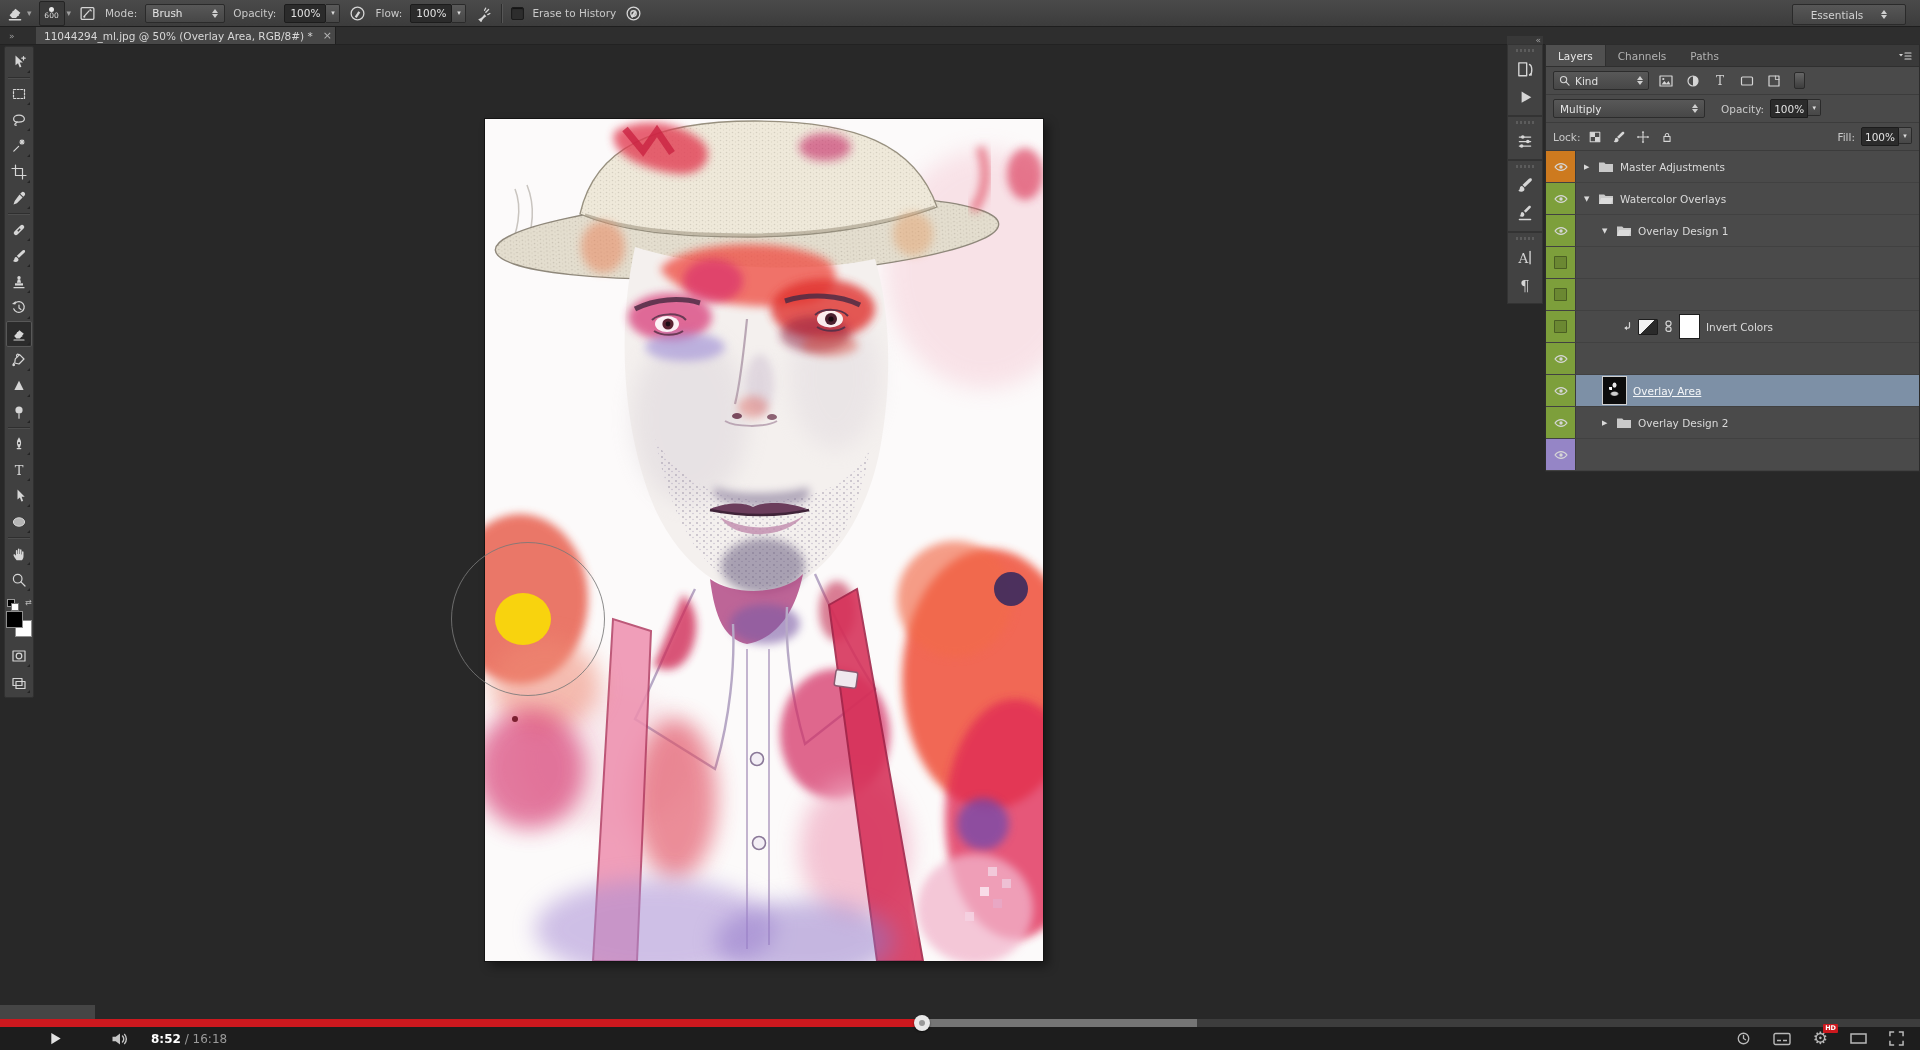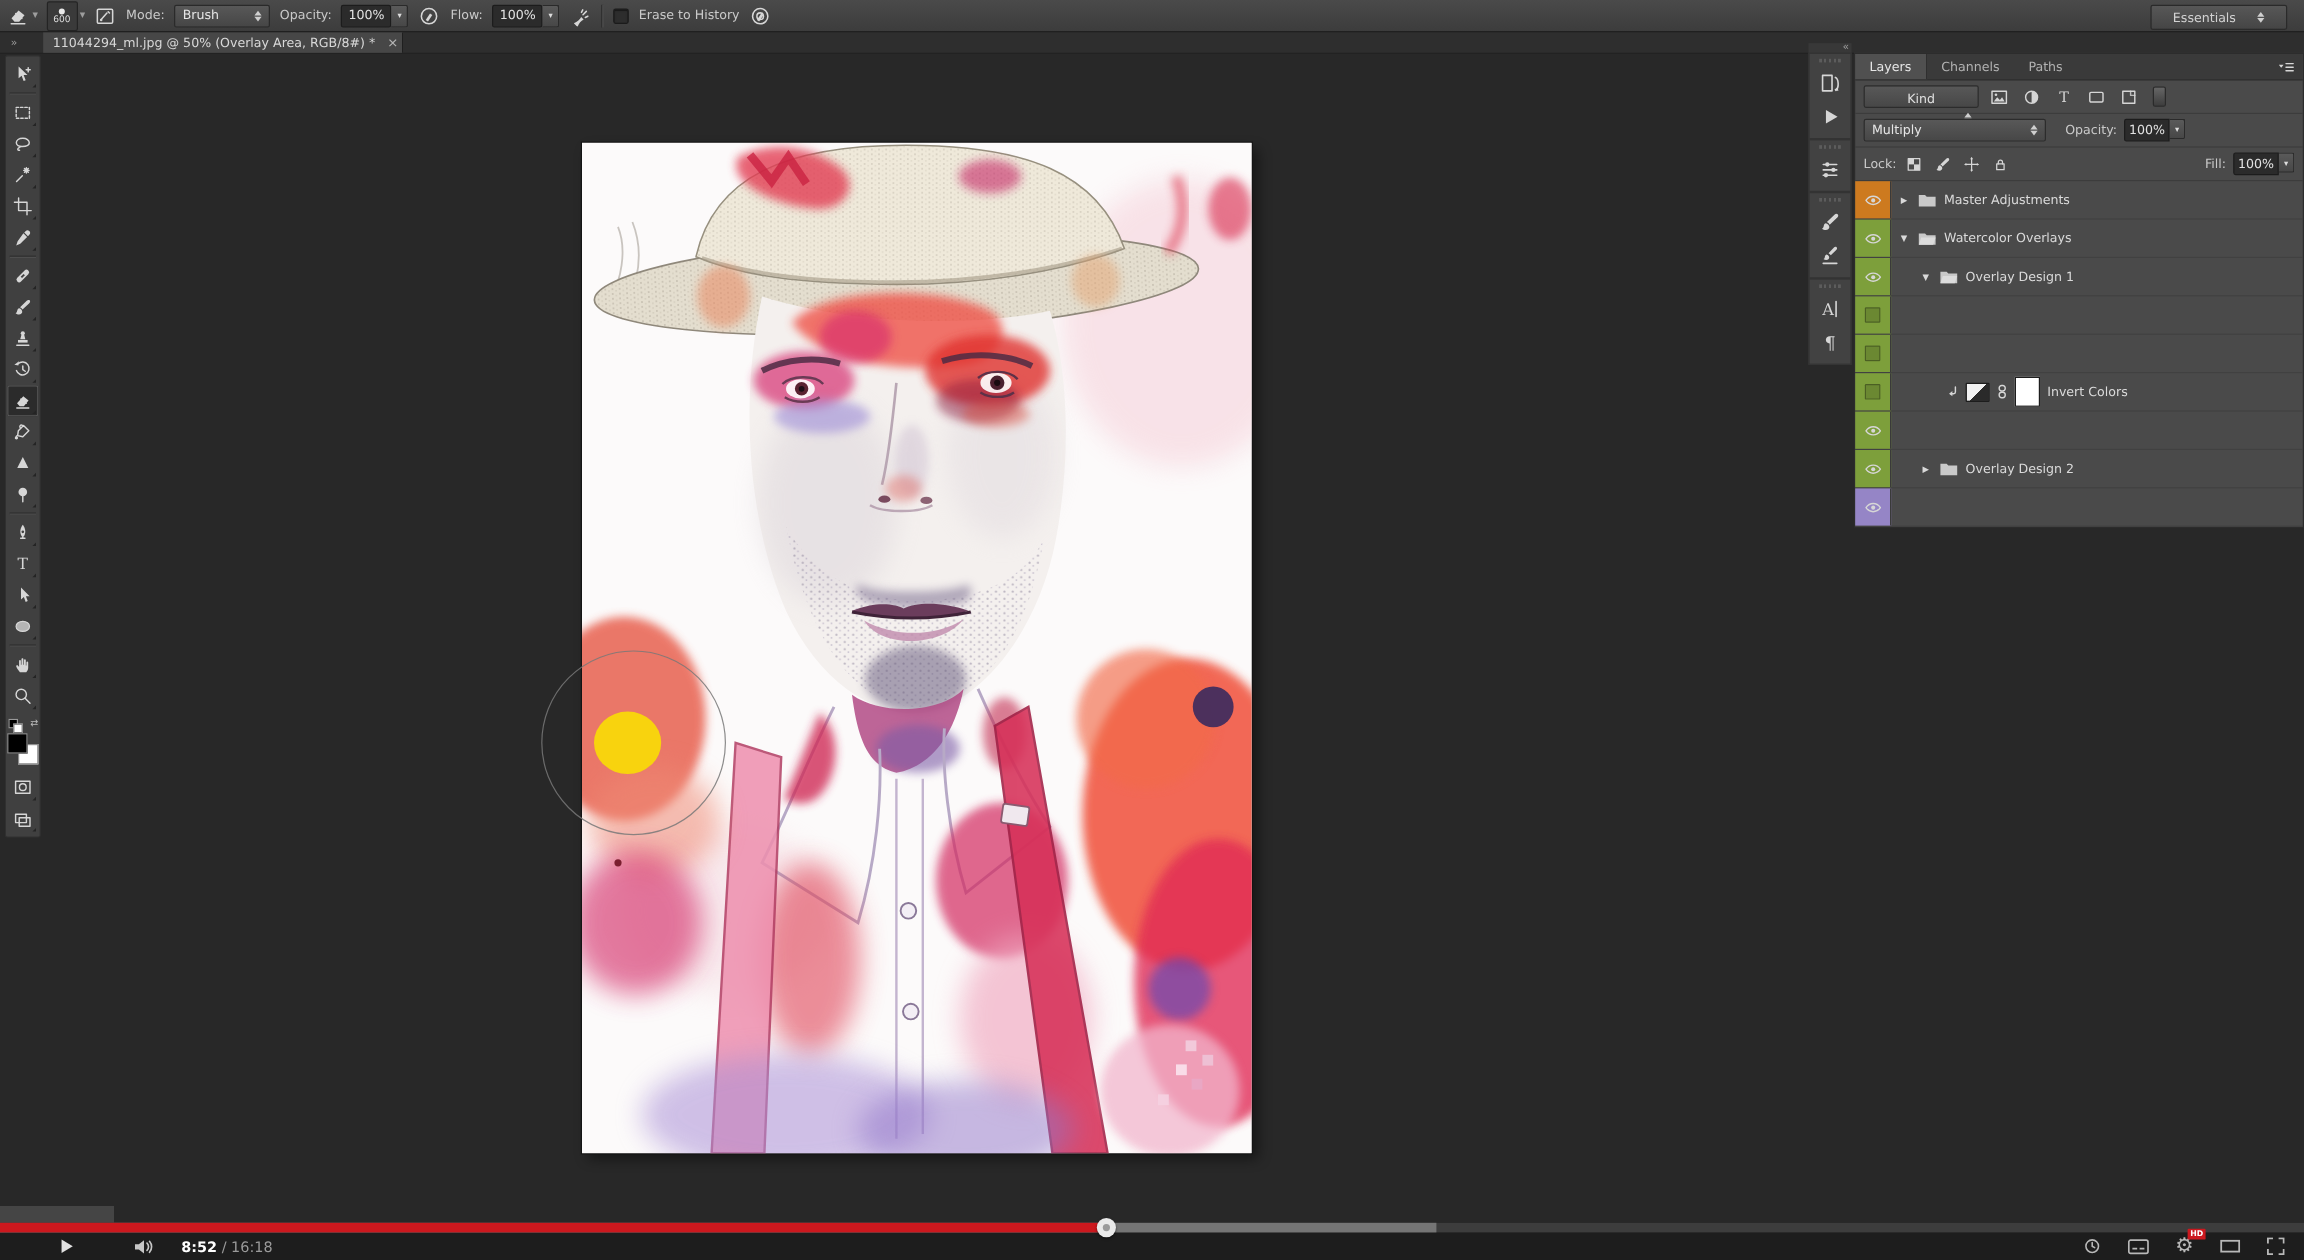--- a/index.html
+++ b/index.html
@@ -64,21 +64,21 @@
   .grip{width:18px;height:3px;margin:2px auto 3px;background:repeating-linear-gradient(90deg,#5c5c5c 0 2px,transparent 2px 4px);}
   .dock-btn{width:34px;height:28px;display:flex;align-items:center;justify-content:center;}
   
   #layers-panel{left:1545px;top:44px;width:375px;background:#4a4a4a;border:1px solid #2c2c2c;box-sizing:border-box;}
   #panel-tabs{height:21px;background:#3a3a3a;display:flex;align-items:stretch;border-bottom:1px solid #2f2f2f;}
   .ptab{padding:0 12px;display:flex;align-items:center;font-size:10.5px;color:#b2b2b2;}
   .ptab.active{background:#505050;color:#e6e6e6;border-right:1px solid #2f2f2f;}
   #panel-menu{margin-left:auto;display:flex;align-items:center;padding-right:6px;}
   .prow{height:27px;display:flex;align-items:center;gap:6px;padding:0 7px;border-bottom:1px solid #3c3c3c;}
   .kind-drop{width:96px;height:19px;background:linear-gradient(#585858,#474747);border:1px solid #2c2c2c;border-radius:2px;
-    display:flex;align-items:center;gap:5px;padding:0 5px;box-sizing:border-box;font-size:10.5px;color:#e0e0e0;flex-direction:column;}
+    display:flex;align-items:center;gap:5px;padding:0 5px;box-sizing:border-box;font-size:10.5px;color:#e0e0e0;}
   .fbtn{width:21px;height:19px;display:flex;align-items:center;justify-content:center;}
   .toggle-pill{width:9px;height:15px;background:linear-gradient(#666,#3d3d3d);border:1px solid #2a2a2a;border-radius:2px;margin-left:4px;}
   .blend-drop{width:152px;height:19px;background:linear-gradient(#585858,#474747);border:1px solid #2c2c2c;border-radius:2px;
     display:flex;align-items:center;justify-content:space-between;padding:0 6px;box-sizing:border-box;font-size:10.5px;color:#e5e5e5;}
   .val-box{background:#2b2b2b;border:1px solid #1c1c1c;border-radius:2px 0 0 2px;height:17px;min-width:36px;
     display:flex;align-items:center;justify-content:center;color:#e2e2e2;font-size:10.5px;}
   .val-caret{width:13px;height:17px;background:linear-gradient(#5a5a5a,#474747);border:1px solid #2a2a2a;border-left:none;
     border-radius:0 2px 2px 0;display:flex;align-items:center;justify-content:center;font-size:7px;color:#ddd;box-sizing:border-box;}
   .lockbtn{width:18px;height:18px;display:flex;align-items:center;justify-content:center;}
   
@@ -722,20 +722,32 @@
           </svg>
         </div>
     </div>
     <div class="layer-row">
       <div class="eye-cell lab-green">
           <svg width="14" height="10" viewBox="0 0 14 10">
             <path class="ti" d="M1 5s2.4-3.4 6-3.4S13 5 13 5s-2.4 3.4-6 3.4S1 5 1 5Z"></path>
             <circle class="tf" cx="7" cy="5" r="1.7"></circle>
           </svg>
         </div>
+      <div class="row-c ind1 sel">
+        <span class="thumb th-overlay"></span>
+        <span class="lname sel">Overlay Area</span>
+      </div>
+    </div>
+    <div class="layer-row">
+      <div class="eye-cell lab-green">
+          <svg width="14" height="10" viewBox="0 0 14 10">
+            <path class="ti" d="M1 5s2.4-3.4 6-3.4S13 5 13 5s-2.4 3.4-6 3.4S1 5 1 5Z"></path>
+            <circle class="tf" cx="7" cy="5" r="1.7"></circle>
+          </svg>
+        </div>
       <div class="row-c ind1">
         <span class="xarrow">▶</span>
         <svg width="16" height="12" viewBox="0 0 16 12">
             <path d="M1 1.5h5.2L7.6 3H15v8H1Z" fill="#c9c9c9"></path>
           </svg>
         <span class="lname">Overlay Design 2</span>
       </div>
     </div>
     <div class="layer-row">
       <div class="eye-cell lab-violet">

